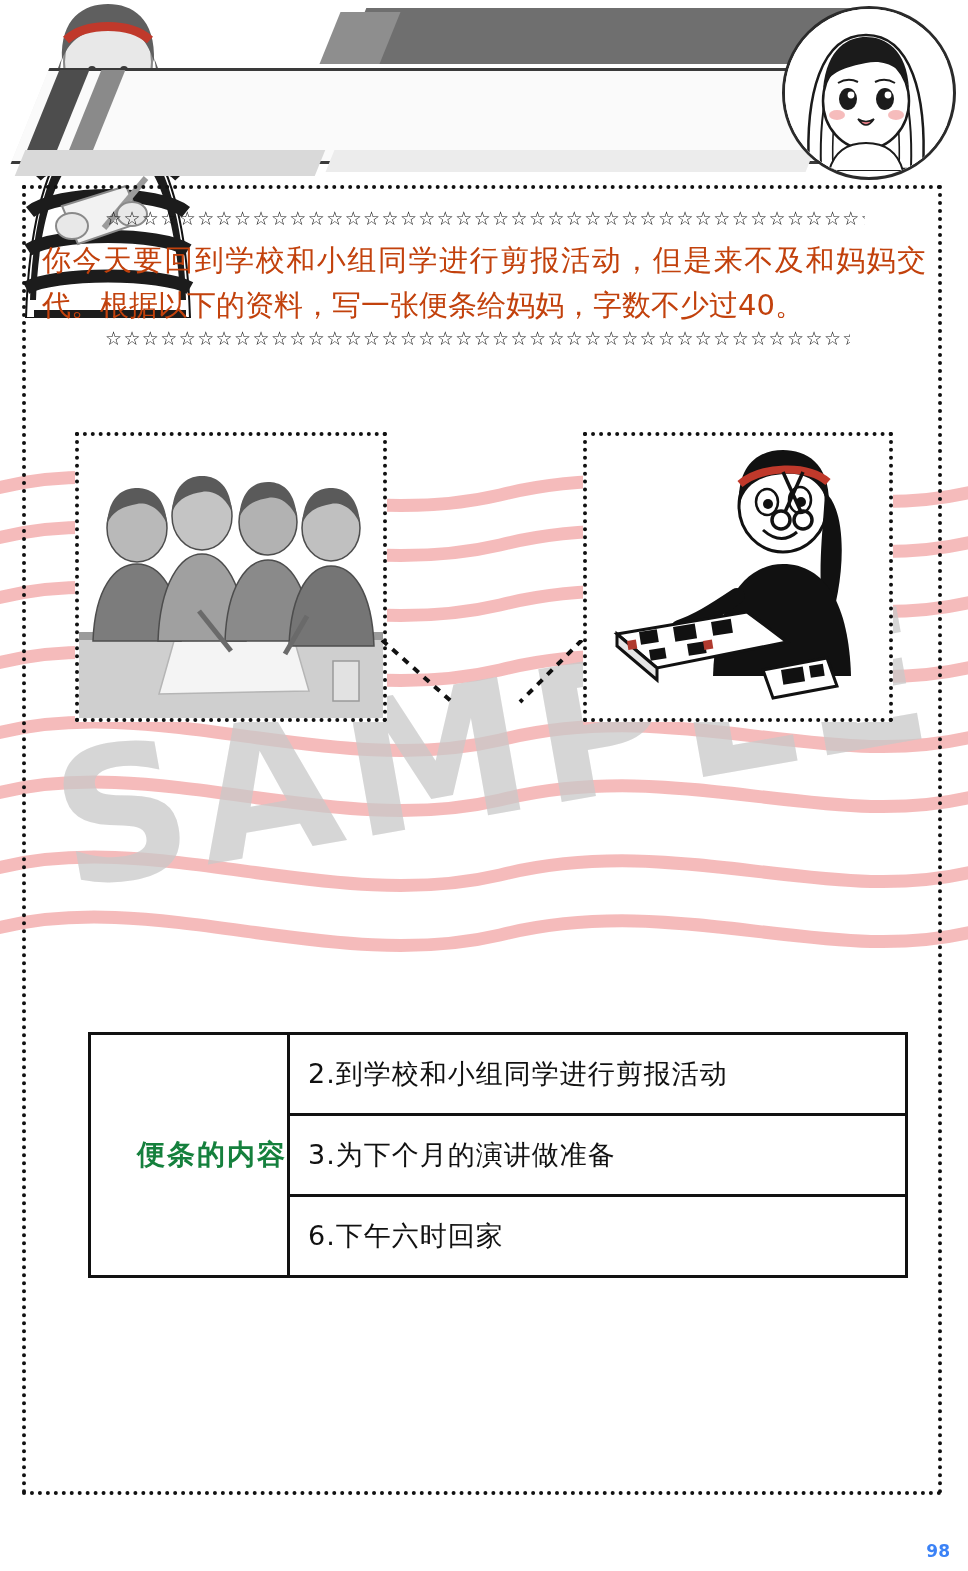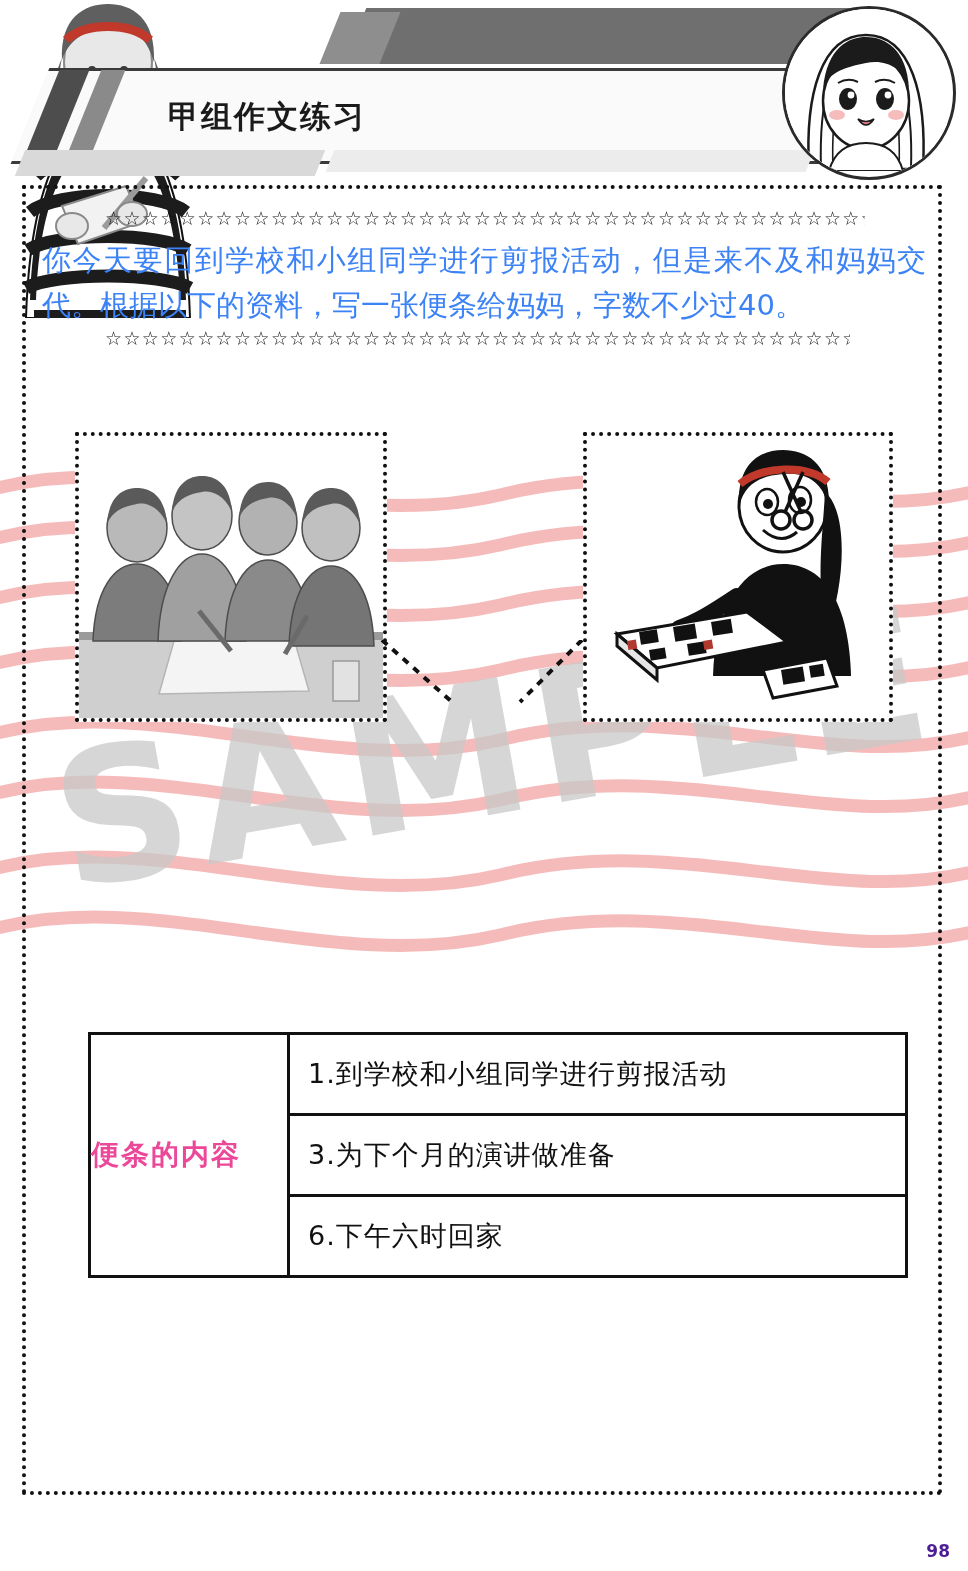--- a/index.html
+++ b/index.html
@@ -168,21 +168,21 @@
   .star-row.top { top: 208px; }
   .star-row.bottom { top: 328px; left: 105px; width: 745px;}
 
   .prompt-text {
     position: absolute;
     left: 42px;
     top: 238px;
     width: 884px;
     font-size: 29px;
     line-height: 45px;
-    color: #3b82f6;
+    color: #c2410c;
     text-align: justify;
     font-family: "DejaVu Sans", "Liberation Sans", sans-serif;
   }
 
   
   .pic-box {
     position: absolute;
     border: 4px dotted #111;
     box-sizing: border-box;
     background: #ffffff;
@@ -224,55 +224,54 @@
     border-collapse: collapse;
     box-sizing: border-box;
   }
   .info-table td {
     border: 3px solid #111;
     padding: 0;
     vertical-align: middle;
   }
   .tbl-label {
     width: 196px;
-    text-align: left;
+    text-align: right;
     font-size: 28px;
     font-weight: bold;
-    color: #ec4899;
+    color: #15803d;
     letter-spacing: 2px;
   }
   .tbl-item {
     height: 78px;
     padding-left: 18px !important;
     font-size: 27px;
     color: #111;
     letter-spacing: 1px;
   }
 
   .page-num {
     position: absolute;
     right: 18px;
     bottom: 10px;
     font-size: 17px;
     font-weight: bold;
-    color: #4c1d95;
+    color: #3b82f6;
   }
 </style>
 </head>
 <body>
 
 <div class="header">
   <div class="hdr-dark-bar"></div>
   <div class="hdr-grey-bar"></div>
   <div class="hdr-main">
     <div class="hdr-main-inner"></div>
   </div>
   <div class="hdr-blk1"></div>
   <div class="hdr-blk2"></div>
-  <div class="hdr-title">甲组作文练习</div>
   <div class="hdr-tail"></div>
   <div class="hdr-tail2"></div>
 
   <div class="avatar">
     <svg width="162" height="162" viewBox="0 0 162 162" xmlns="http://www.w3.org/2000/svg">
       <rect x="0" y="0" width="162" height="162" fill="#ffffff"></rect>
 
       <path d="M24 160 C20 86 36 26 81 26 C126 26 142 86 138 160 Z" fill="#ffffff" stroke="#1b1b1b" stroke-width="2.5"></path>
 
       <path d="M36 160 C34 96 44 40 81 38" fill="none" stroke="#1b1b1b" stroke-width="2"></path>
@@ -450,21 +449,21 @@
 
     <ellipse cx="72" cy="226" rx="16" ry="13" fill="#e8e8e8" stroke="#8a8a8a" stroke-width="2"></ellipse>
     <ellipse cx="132" cy="214" rx="15" ry="12" fill="#e8e8e8" stroke="#8a8a8a" stroke-width="2"></ellipse>
   </svg>
 </div>
 
 <table class="info-table">
   <tbody>
       <tr>
     <td class="tbl-label" rowspan="3">便条的内容</td>
-    <td class="tbl-item">1.到学校和小组同学进行剪报活动</td>
+    <td class="tbl-item">2.到学校和小组同学进行剪报活动</td>
   </tr>
   <tr>
     <td class="tbl-item">3.为下个月的演讲做准备</td>
   </tr>
   <tr>
     <td class="tbl-item">6.下午六时回家</td>
   </tr>
 </tbody>
   </table>
 

